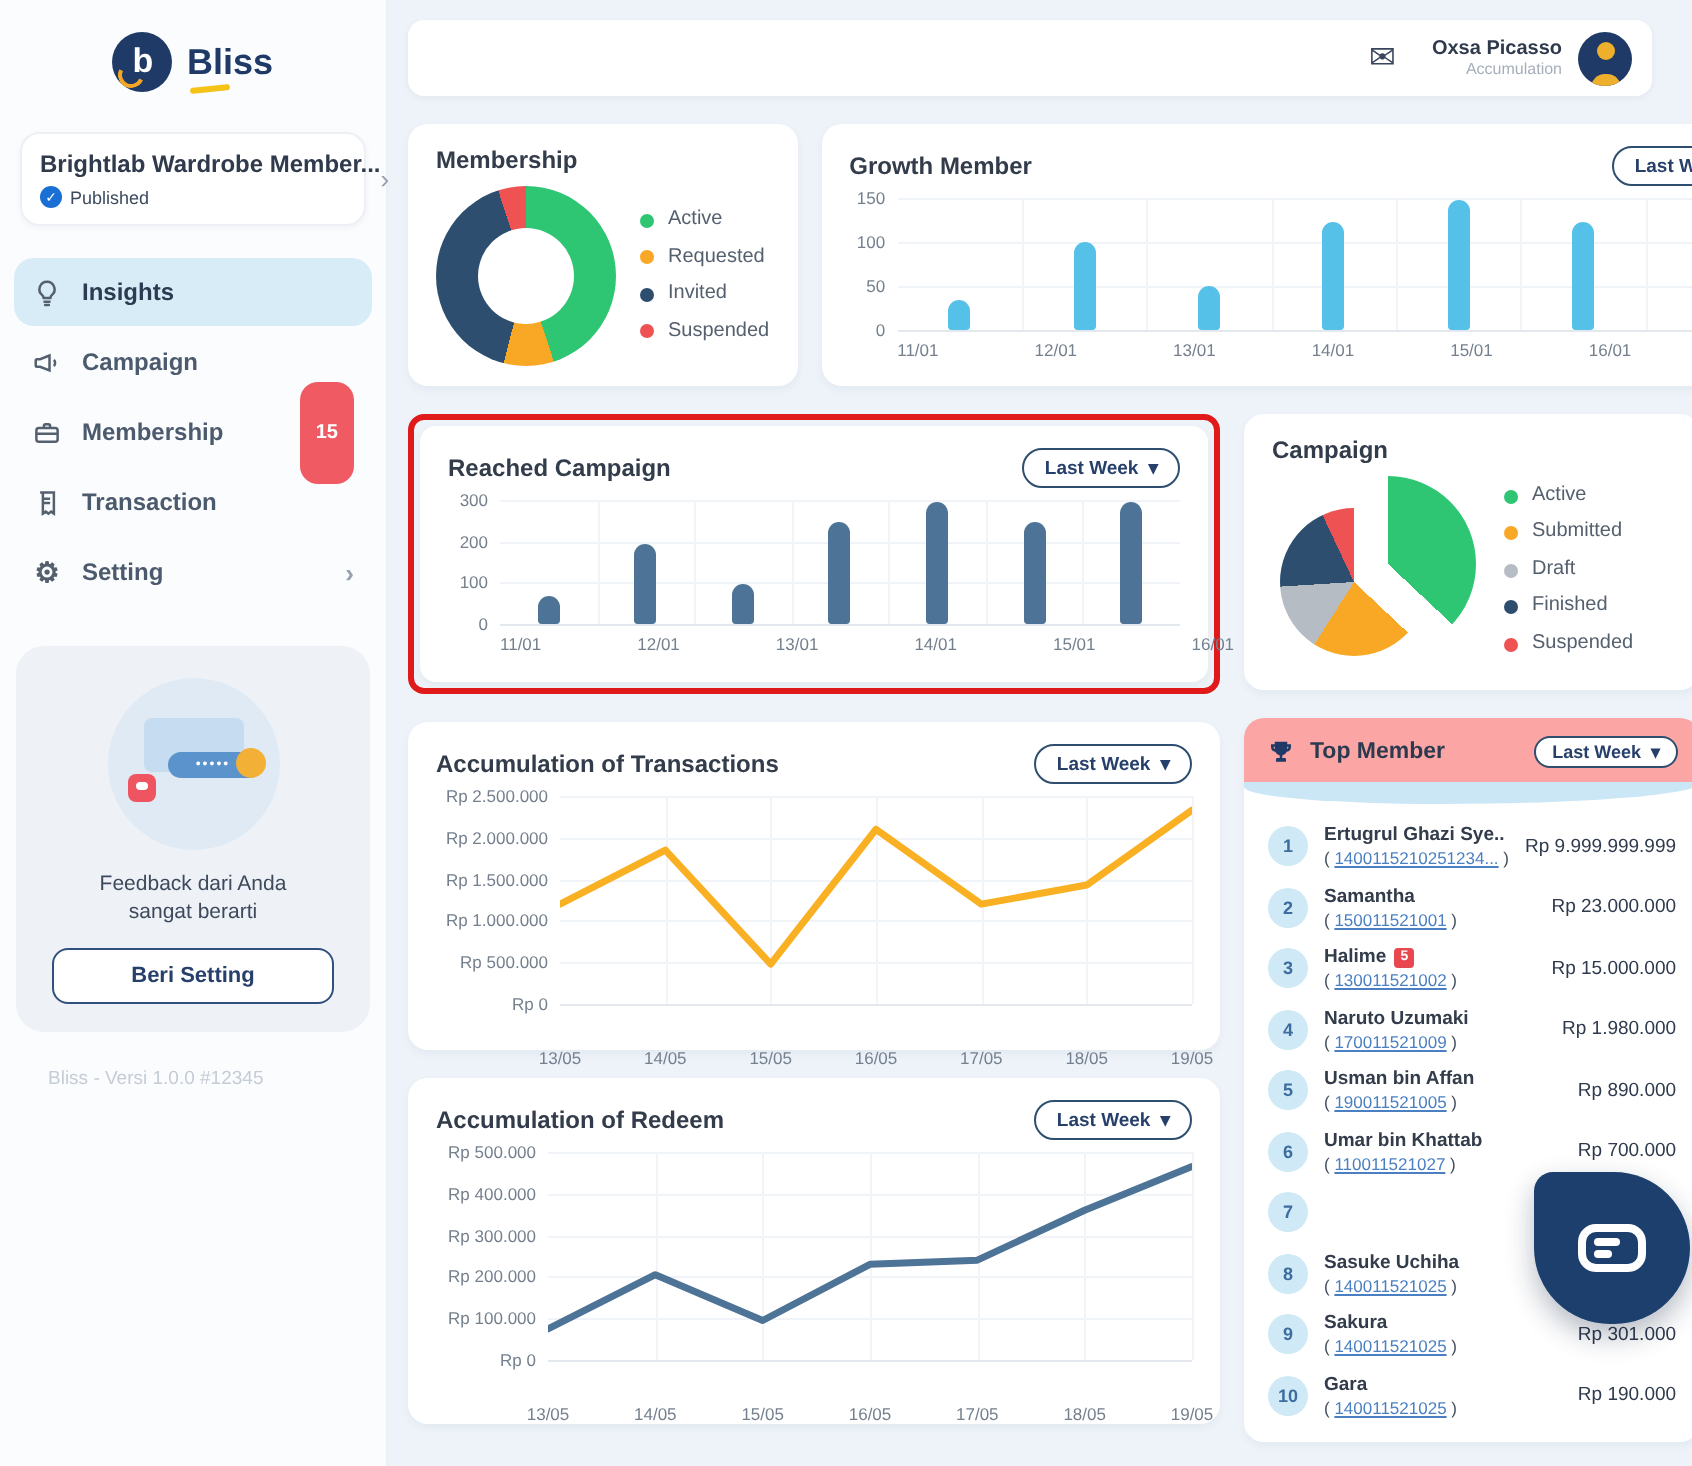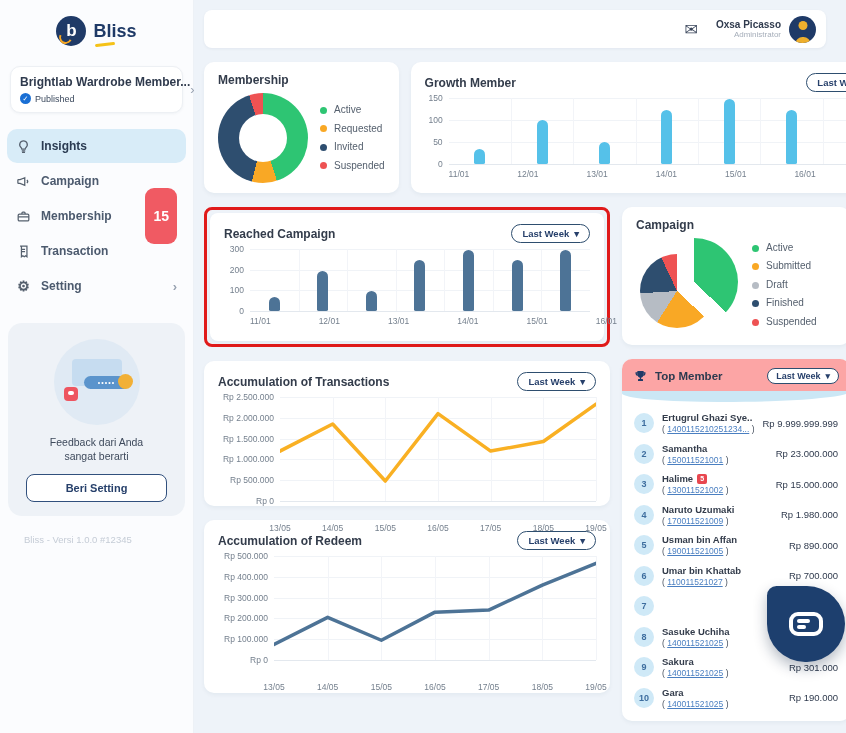--- a/index.html
+++ b/index.html
@@ -30,21 +30,21 @@
     display:flex; align-items:center; justify-content:center; }
   .ws-status-label{ font-size:9px; color:#3c4a5e; }
   .chev-r{ color:#97a1b0; font-size:13px; }
   .menu{ margin-top:16px; }
   .menu-item{ display:flex; align-items:center; gap:10px; height:34px; margin:1px 7px; padding:0 9px;
     border-radius:10px; font-size:12px; font-weight:bold; color:#4c5a6e; cursor:pointer; }
   .menu-item.active{ background:#d8ecf8; color:#2b3b52; }
   .mi-icon{ width:15px; height:15px; display:flex; align-items:center; justify-content:center; color:#55606e; }
   .mi-icon svg{ width:15px; height:15px; }
   .gear-glyph{ font-size:14px; line-height:1; }
-  .mi-badge{ margin-left:auto; background:#f05a63; color:#fff; font-size:14px; font-weight:bold;
+  .mi-badge{ margin-left:auto; background:#f05a63; color:#fff; font-size:10px; font-weight:bold;
     padding:20px 8px; border-radius:9px; }
   .mi-chev{ margin-left:auto; color:#97a1b0; font-size:13px; }
   .fb-panel{ margin:20px 8px 0; background:#eef2f7; border-radius:14px; padding:16px 12px 14px; text-align:center; }
   .fb-illus{ width:86px; height:86px; background:#e0eaf4; border-radius:50%; margin:0 auto 10px; position:relative; }
   .fb-card{ position:absolute; left:18px; top:20px; width:50px; height:27px; background:#c6dcf0; border-radius:4px;}
   .fb-pill{ position:absolute; left:30px; top:37px; width:46px; height:13px; background:#5b94cc; border-radius:7px;
     color:#fff; font-size:7px; line-height:13px; letter-spacing:1px; }
   .fb-avatar{ position:absolute; right:-3px; top:-2px; width:15px; height:15px; border-radius:50%; background:#f2b036; }
   .fb-heart{ position:absolute; left:10px; top:48px; width:14px; height:14px; background:#ee5560; border-radius:4px; }
   .fb-heart::after{ content:""; position:absolute; left:4px; top:4px; width:6px; height:4px; background:#fff; border-radius:2px;}
@@ -71,21 +71,21 @@
   .lw-btn{ display:flex; align-items:center; gap:5px; background:#fff; border:1.5px solid #2e4e6f;
     color:#27406b; border-radius:14px; font-size:9.5px; font-weight:bold; padding:3px 10px; font-family:inherit; cursor:pointer;}
   .row1{ display:flex; gap:12px; margin-bottom:14px; }
   .mem-card{ width:208px; height:131px; }
   .growth-card{ flex:1; height:131px; --yw:24px; }
   .cols{ display:flex; gap:12px; align-items:stretch; }
   .col-left{ width:406px; display:flex; flex-direction:column; gap:14px; }
   .col-right{ flex:1; display:flex; flex-direction:column; gap:14px; }
   .highlight{ border:3px solid #e01a1a; border-radius:8px; padding:3px; }
   .reached-card{ height:128px; --yw:26px; border-radius:8px; }
-  .trans-card{ height:145px; --yw:62px; }
+  .trans-card{ height:164px; --yw:62px; }
   .redeem-card{ height:173px; --yw:56px; }
   .camp-card{ height:138px; }
   
   .chart{ display:flex; }
   .yaxis{ width:var(--yw); display:flex; flex-direction:column; justify-content:space-between;
     align-items:flex-end; padding-right:6px; }
   .ytick{ font-size:8.5px; color:#75808e; height:0; line-height:0; white-space:nowrap; }
   .plot{ flex:1; position:relative; display:flex; align-items:flex-end; justify-content:space-around; }
   .hgrid{ position:absolute; left:0; right:0; height:1px; background:#f0f3f7; }
   .hgrid.base{ background:#e3e8ee; }
@@ -219,21 +219,21 @@
 
   <div class="version">Bliss - Versi 1.0.0 #12345</div>
 </aside>
 
 <main class="main">
 
   <div class="topbar">
     <button class="mail">✉</button>
     <div class="userblock">
       <div class="uname">Oxsa Picasso</div>
-      <div class="urole">Administrator</div>
+      <div class="urole">Accumulation</div>
     </div>
     <div class="avatar"></div>
   </div>
 
   <div class="row1">
 
     <section class="card mem-card">
       <div class="card-head">
         <h3 class="card-title">Membership</h3>
       </div>

